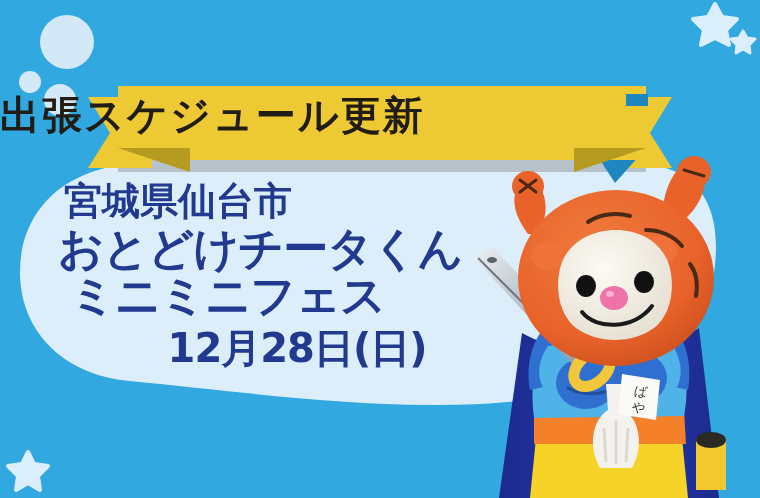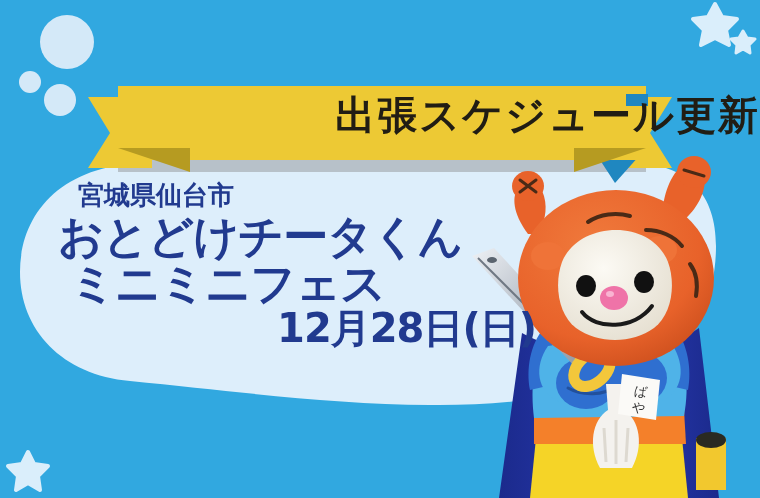--- a/index.html
+++ b/index.html
@@ -15,63 +15,63 @@
     background:#31a8e0;
   }
   .layer{position:absolute;top:0;left:0;width:760px;height:498px;}
   svg.layer{display:block;}
 
   
   .banner-text{
     position:absolute;
     left:0; top:95px;
     width:760px;
-    text-align:right;
+    text-align:left;
     font-family:"DejaVu Sans","Liberation Sans",sans-serif;
     font-size:40px;
     font-weight:bold;
     letter-spacing:2px;
     color:#211d14;
     line-height:1;
     white-space:nowrap;
     z-index:6;
   }
   .bubble-text{
     position:absolute;
     left:58px; top:182px;
     width:500px;
     z-index:6;
     color:#213a8f;
     font-family:"DejaVu Sans","Liberation Sans",sans-serif;
     font-weight:bold;
     line-height:1;
   }
   .t-city{
-    font-size:26px;
+    font-size:38px;
     letter-spacing:0px;
-    margin:0 0 6px 20px;
+    margin:0 0 6px 6px;
     white-space:nowrap;
   }
   .t-main1{
     font-size:45px;
     letter-spacing:-1px;
     margin:0 0 2px 0;
     white-space:nowrap;
   }
   .t-main2{
     font-size:45px;
     letter-spacing:-1px;
     margin:0 0 2px 12px;
     white-space:nowrap;
   }
   .t-date{
     font-size:40px;
     letter-spacing:-1px;
-    margin:2px 0 0 0;
-    text-align:right;
+    margin:10px 0 0 0;
+    text-align:center;
     padding-right:22px;
     white-space:nowrap;
   }
   .mascot-wrap{
     position:absolute;
     right:-4px; bottom:0;
     width:300px; height:360px;
     z-index:5;
     pointer-events:none;
   }

